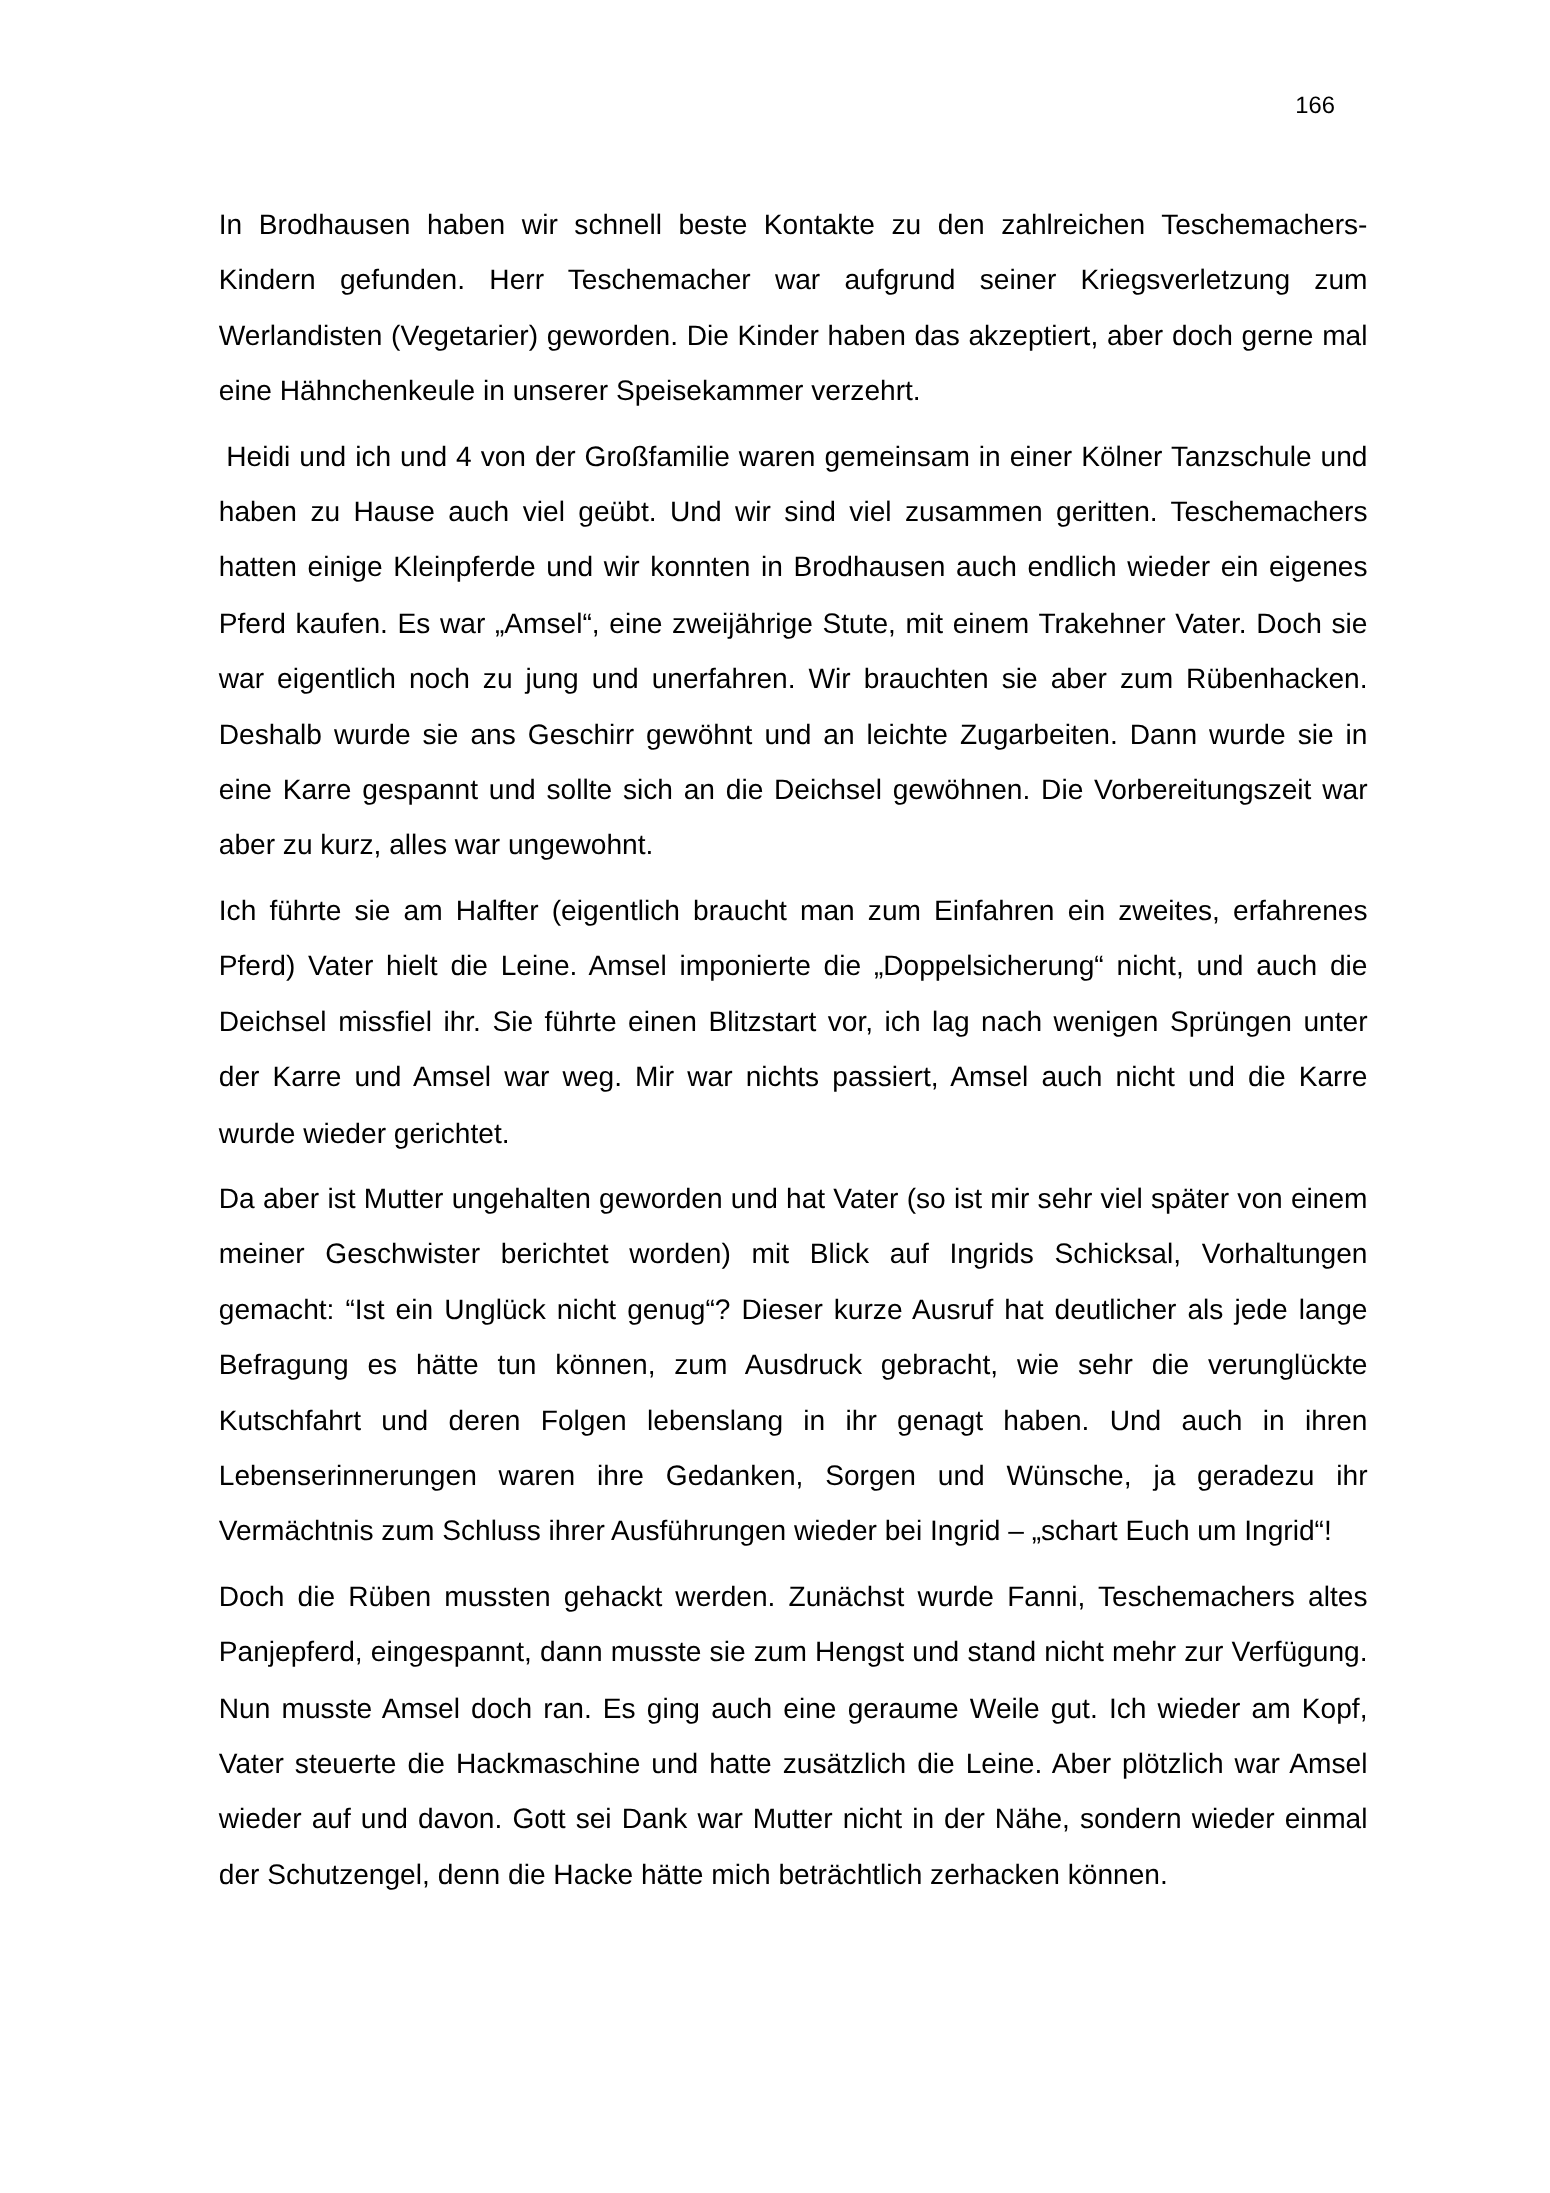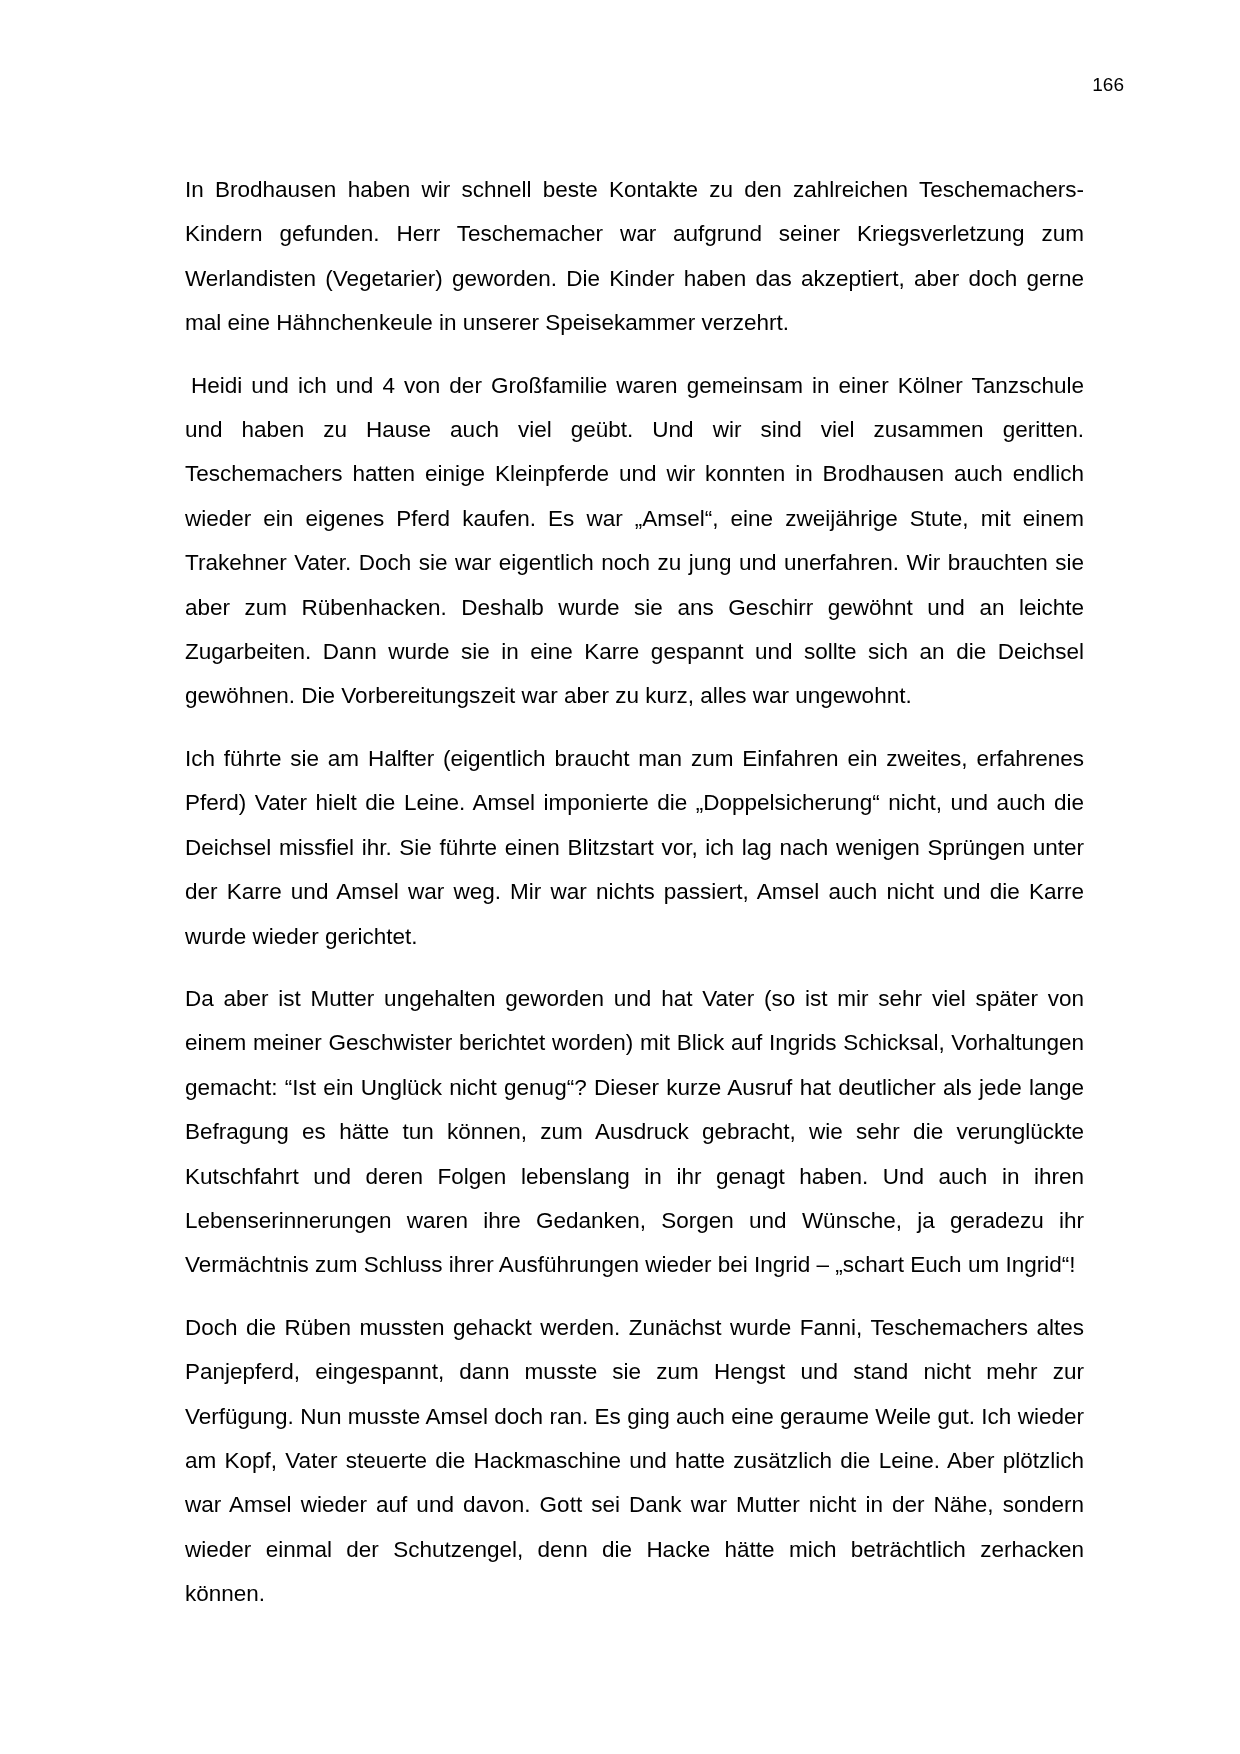--- a/index.html
+++ b/index.html
@@ -11,37 +11,37 @@
     width: 1240px;
     height: 1754px;
     position: relative;
     overflow: hidden;
     font-family: "Liberation Sans", "DejaVu Sans", sans-serif;
     color: #000000;
   }
   .page-number {
     position: absolute;
     top: 74px;
-    left: 1032px;
+    left: 976px;
     width: 92px;
     text-align: right;
     font-size: 19px;
     line-height: 22px;
   }
   .body-text {
     position: absolute;
     top: 150px;
     left: 167px;
     width: 935px;
     font-size: 22.5px;
     line-height: 44.4px;
     text-align: justify;
   }
   .body-text p {
-    margin: 18px;
+    margin: 8px;
   }
 </style>
 </head>
 <body>
 
 <div>
   <div class="page-number">166</div>
 
   <div class="body-text">
     <p>In Brodhausen haben wir schnell beste Kontakte zu den zahlreichen Teschemachers-Kindern gefunden. Herr Teschemacher war aufgrund seiner Kriegsverletzung zum Werlandisten (Vegetarier) geworden. Die Kinder haben das akzeptiert, aber doch gerne mal eine Hähnchenkeule in unserer Speisekammer verzehrt.</p>

